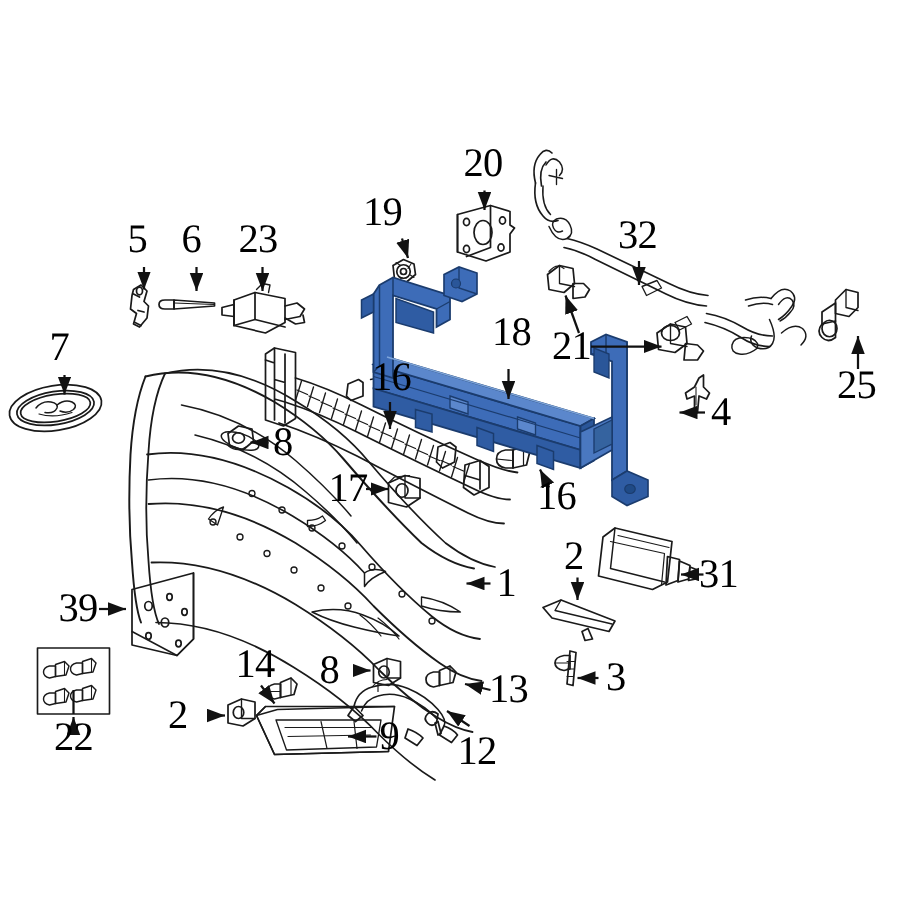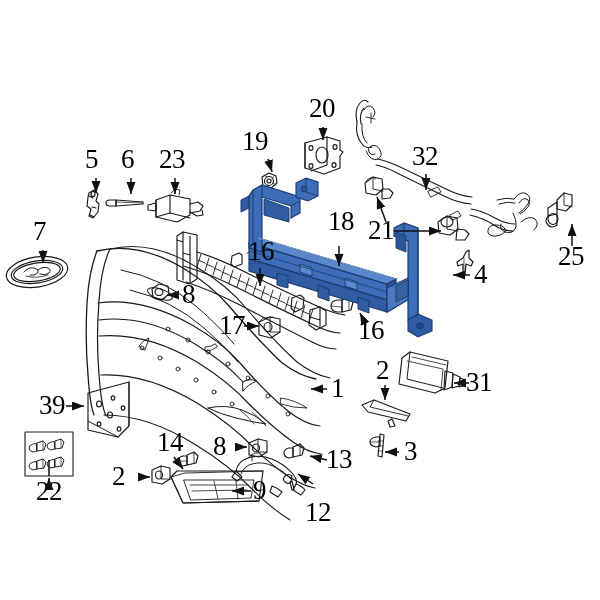--- a/index.html
+++ b/index.html
@@ -396,17 +396,17 @@
   <div class="callout" style="left:358px;top:317px">16</div>
   <div class="callout" style="left:331px;top:375px">1</div>
   <div class="callout" style="left:376px;top:357px">2</div>
   <div class="callout" style="left:404px;top:438px">3</div>
   <div class="callout" style="left:466px;top:369px">31</div>
   <div class="callout" style="left:39px;top:392px">39</div>
   <div class="callout" style="left:36px;top:478px">22</div>
   <div class="callout" style="left:157px;top:429px">14</div>
   <div class="callout" style="left:112px;top:463px">2</div>
   <div class="callout" style="left:213px;top:433px">8</div>
-  <div class="callout" style="left:305px;top:499px">12</div>
+  <div class="callout" style="left:305px;top:487px">12</div>
   <div class="callout" style="left:326px;top:446px">13</div>
   <div class="callout" style="left:253px;top:477px">9</div>
 
 </div>
 
 </body></html>

